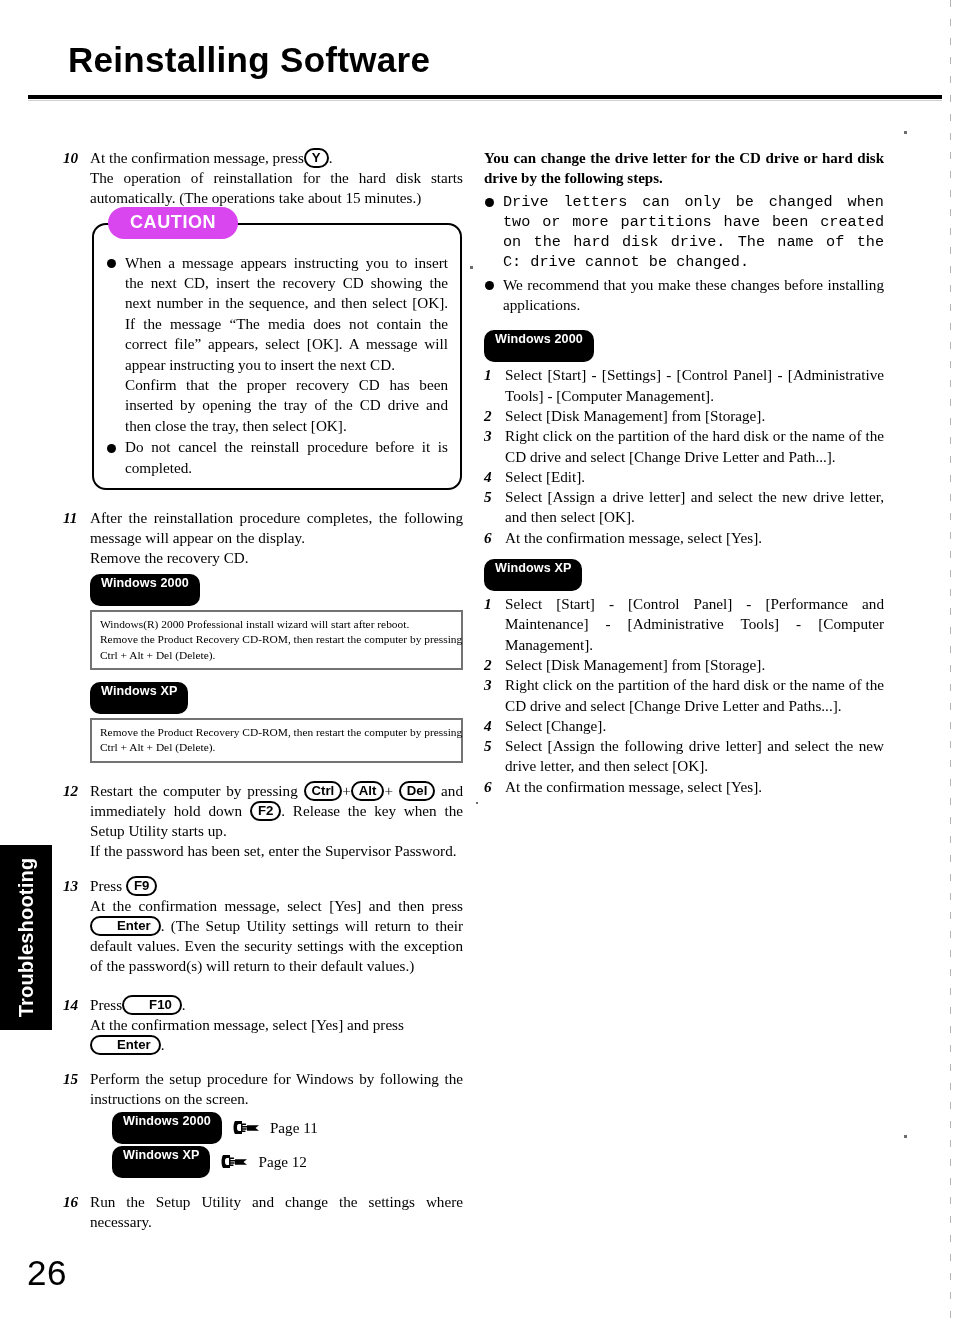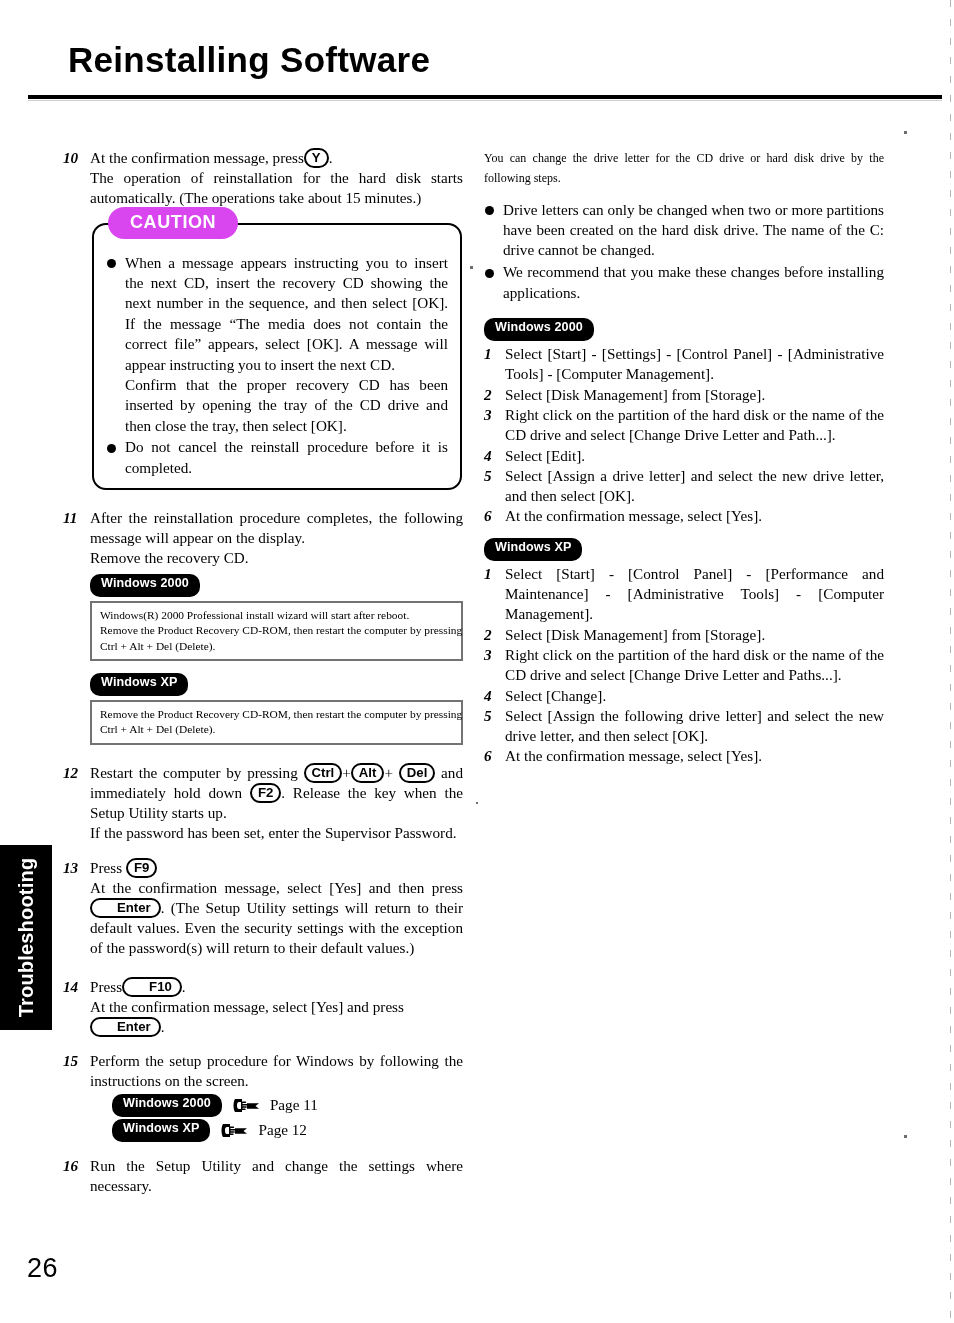--- a/index.html
+++ b/index.html
@@ -92,21 +92,21 @@
     justify-content: center;
     white-space: nowrap;
   }
 
   
   .page-number {
     position: absolute;
     left: 27px;
     top: 1253px;
     font-family: "Liberation Sans", "DejaVu Sans", sans-serif;
-    font-size: 27px;
+    font-size: 35px;
     letter-spacing: 0.5px;
     color: #000;
   }
 
   
   .col-left {
     position: absolute;
     left: 63px;
     top: 148px;
     width: 400px;
@@ -201,21 +201,21 @@
     padding: 2px 13px 3px 13px;
     font-family: "Liberation Sans", "DejaVu Sans", sans-serif;
     font-weight: bold;
     font-size: 14px;
     line-height: 16px;
     white-space: nowrap;
     letter-spacing: 0.1px;
   }
   .os-pill.sm {
     font-size: 12.6px;
-    padding: 1px 11px 6px 11px;
+    padding: 1px 11px 15px 11px;
     border-radius: 10px;
   }
 
   
   .caution-wrap {
     position: relative;
     margin: 14px 0 0 29px;
     width: 370px;
   }
   .caution-box {
@@ -265,23 +265,24 @@
     vertical-align: -3px;
   }
 
   
   .sec-head {
     font-weight: bold;
     font-size: 15.2px;
     line-height: 20.3px;
   }
   .plain {
-    font-size: 12px;
+    font-size: 15px;
     line-height: 20.3px;
     text-align: justify;
+    font-weight: bold;
   }
   .spacer-10 { height: 10px; }
   .spacer-14 { height: 14px; }
   .spacer-18 { height: 18px; }
   .pill-row {
     display: flex;
     align-items: center;
     gap: 10px;
     margin-left: 22px;
   }
@@ -435,21 +436,21 @@
     <span class="num">16</span>
     <p>Run the Setup Utility and change the settings where necessary.</p>
   </div>
 
 </div>
 
 <div class="col-right">
 
   <div class="plain">You can change the drive letter for the CD drive or hard disk drive by the following steps.</div>
 
-  <div class="bullet" style="margin-top:11px;">
+  <div class="bullet" style="margin-top:3px;font-family:Liberation Mono, monospace;">
     <span class="dot"></span>
     <span>Drive letters can only be changed when two or more partitions have been created on the hard disk drive. The name of the C: drive cannot be changed.</span>
   </div>
   <div class="bullet" style="margin-top:2px;">
     <span class="dot"></span>
     <span>We recommend that you make these changes before installing applications.</span>
   </div>
 
   <div class="spacer-14"></div>
 

